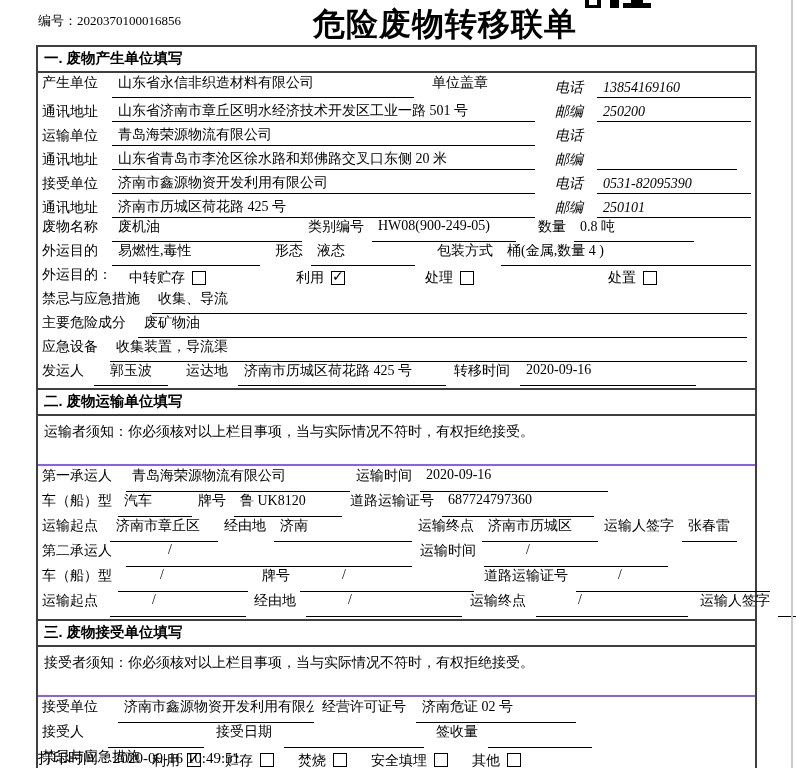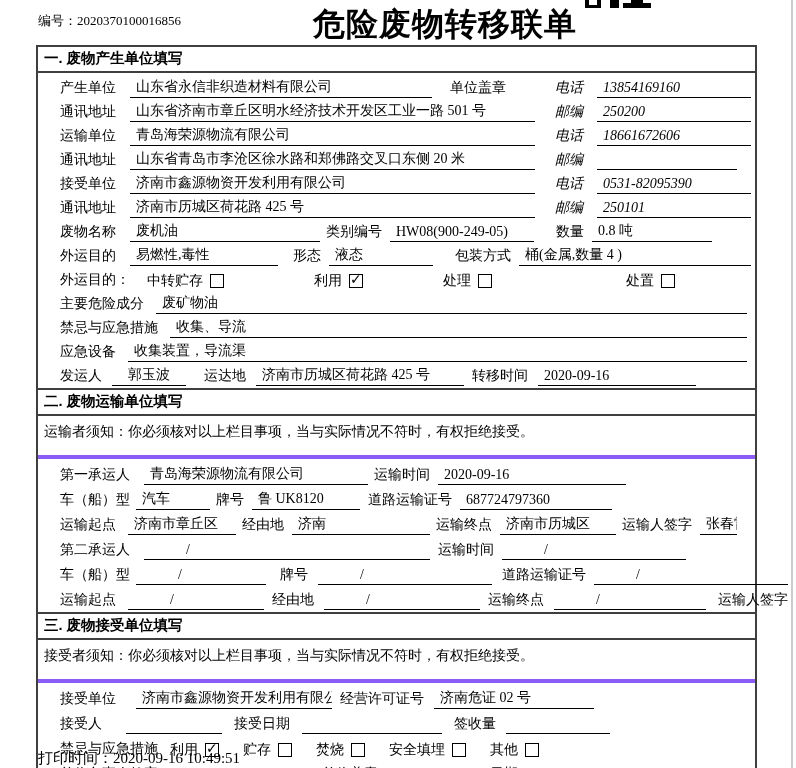--- a/index.html
+++ b/index.html
@@ -13,23 +13,23 @@
   .doc-title{position:absolute;left:445px;top:3px;transform:translateX(-50%);
              font-family:"Liberation Sans","DejaVu Sans",sans-serif;font-weight:bold;
              font-size:32px;letter-spacing:1px;white-space:nowrap;}
   .qr{position:absolute;left:585px;top:0;width:70px;height:9px;}
   .qr i{position:absolute;background:#000;display:block;}
   
   .box{margin-left:36px;width:717px;border:2px solid #3f3f3f;background:#fff;}
   .box + .box{margin-top:-2px;}
   .sec-h{font-family:"Liberation Sans","DejaVu Sans",sans-serif;font-weight:bold;
          font-size:14.5px;padding:2px 6px 3px;border-bottom:2px solid #3f3f3f;}
-  .notice{padding:7px 6px 14px;border-bottom:4px solid #8b5cf6;}
+  .notice{padding:7px 6px 23px;border-bottom:2px solid #8b5cf6;}
   .rows{padding:1px 4px 2px;}
-  .r{display:flex;align-items:flex-end;height:24px;margin-left:18px;}
+  .r{display:flex;height:24px;}
   .s2 .r,.s3 .r{height:25px;}
   .l{white-space:nowrap;padding-bottom:1px;flex:none;}
   .f{border-bottom:1px solid #000;padding:0 6px 1px;white-space:nowrap;overflow:hidden;
      flex:none;min-width:12px;}
   .f.fx{flex:1 1 auto;}
   .sl{padding-left:42px;}
   .rcol{display:flex;align-items:flex-end;width:196px;margin-left:auto;flex:none;font-style:italic;}
   .rcol .l{width:34px;margin-right:8px;}
   .rcol .f{flex:1 1 auto;}
   .lz{flex:1 1 auto;display:flex;align-items:flex-end;}
@@ -83,21 +83,20 @@
             <span class="f">250200</span>
           </span>
       </div>
       <div class="r">
         <span class="lz">
             <span class="l" style="width:62px">运输单位</span>
         <span class="f fx" style="margin-left:8px;margin-right:20px">青岛海荣源物流有限公司</span>
           </span>
         <span class="rcol">
             <span class="l">电话</span>
-            <span class="f">18661672606</span>
           </span>
       </div>
       <div class="r">
         <span class="lz">
             <span class="l" style="width:62px">通讯地址</span>
         <span class="f fx" style="margin-left:8px;margin-right:20px">山东省青岛市李沧区徐水路和郑佛路交叉口东侧 20 米</span>
           </span>
         <span class="rcol">
             <span class="l">邮编</span>
             <span class="f" style="margin-right:14px"></span>
@@ -152,26 +151,26 @@
         <span class="opt" style="margin-left:80px">
             <span class="olab">处理</span>
             <span class="cb"></span>
           </span>
         <span class="opt" style="margin-left:134px">
             <span class="olab">处置</span>
             <span class="cb"></span>
           </span>
       </div>
       <div class="r">
+        <span class="l">禁忌与应急措施</span>
+        <span class="f fx" style="margin-left:12px;margin-right:4px">收集、导流</span>
+      </div>
+      <div class="r">
         <span class="l">主要危险成分</span>
         <span class="f fx" style="margin-left:12px;margin-right:4px">废矿物油</span>
-      </div>
-      <div class="r">
-        <span class="l">禁忌与应急措施</span>
-        <span class="f fx" style="margin-left:12px;margin-right:4px">收集、导流</span>
       </div>
       <div class="r">
         <span class="l">应急设备</span>
         <span class="f fx" style="margin-left:12px;margin-right:4px">收集装置，导流渠</span>
       </div>
       <div class="r">
         <span class="l" style="width:44px">发运人</span>
         <span class="f" style="width:62px;margin-left:8px;text-align:center">郭玉波</span>
         <span class="l" style="margin-left:18px">运达地</span>
         <span class="f" style="width:196px;margin-left:10px">济南市历城区荷花路 425 号</span>

